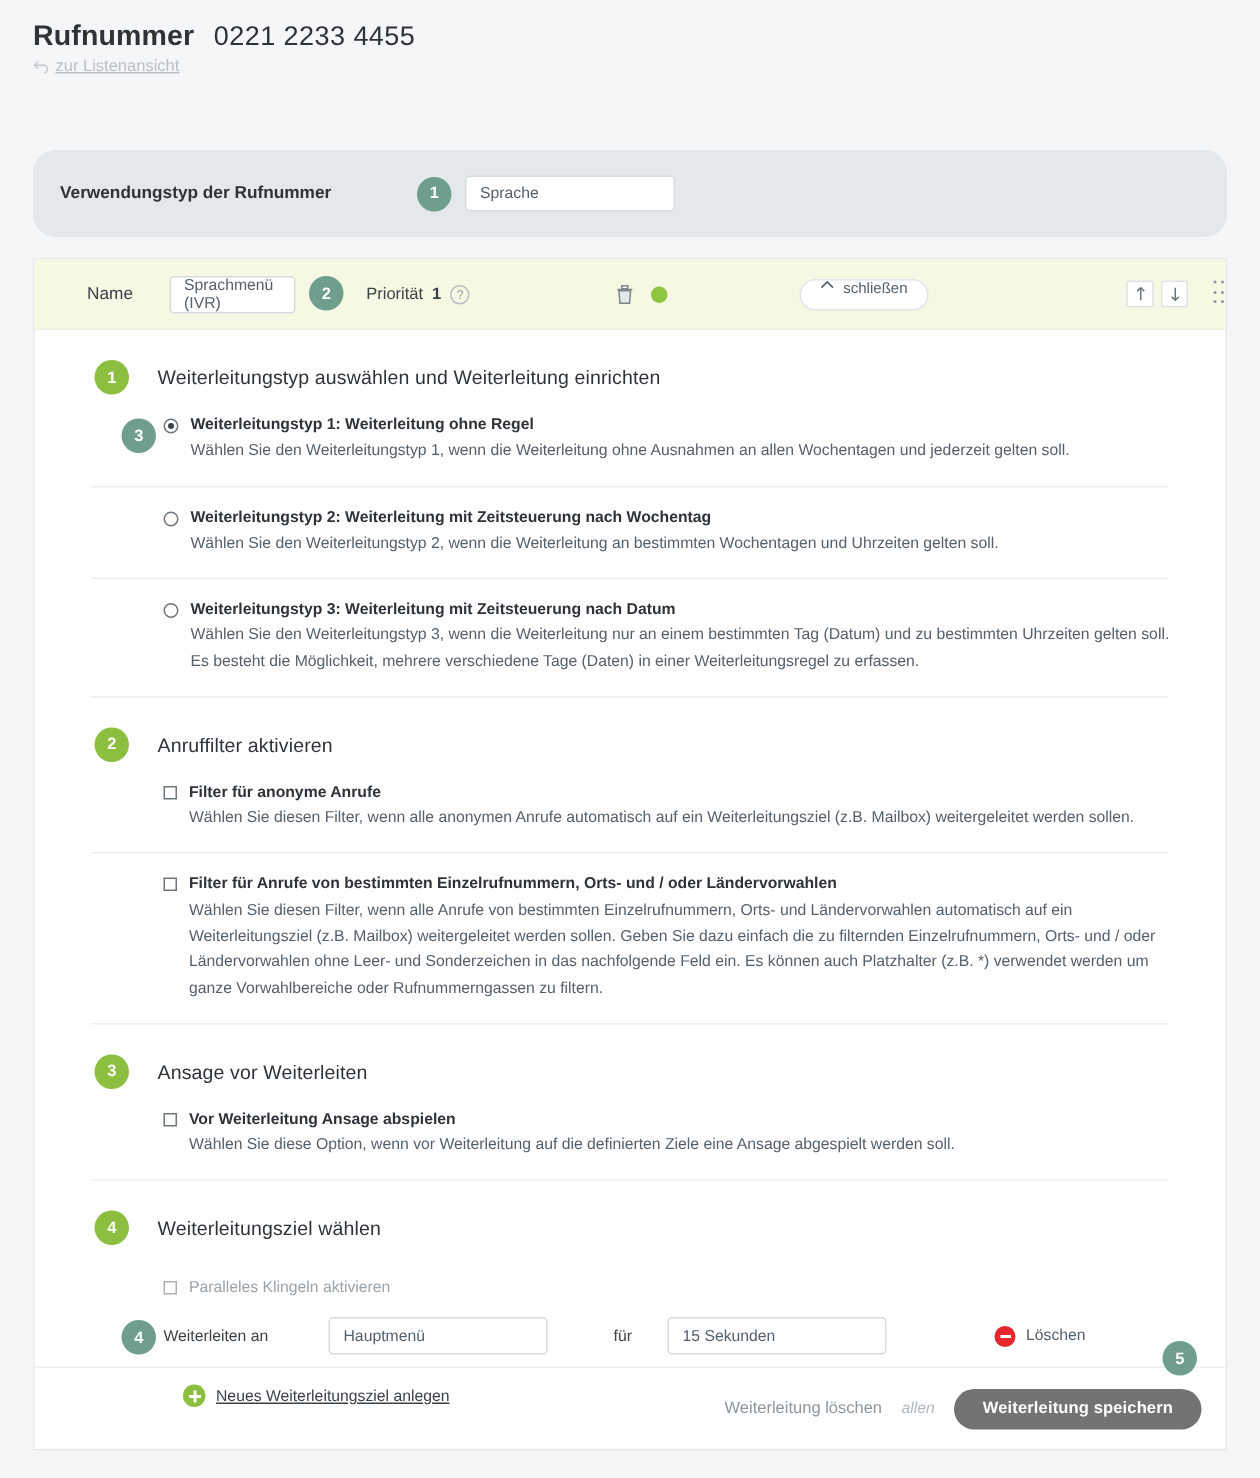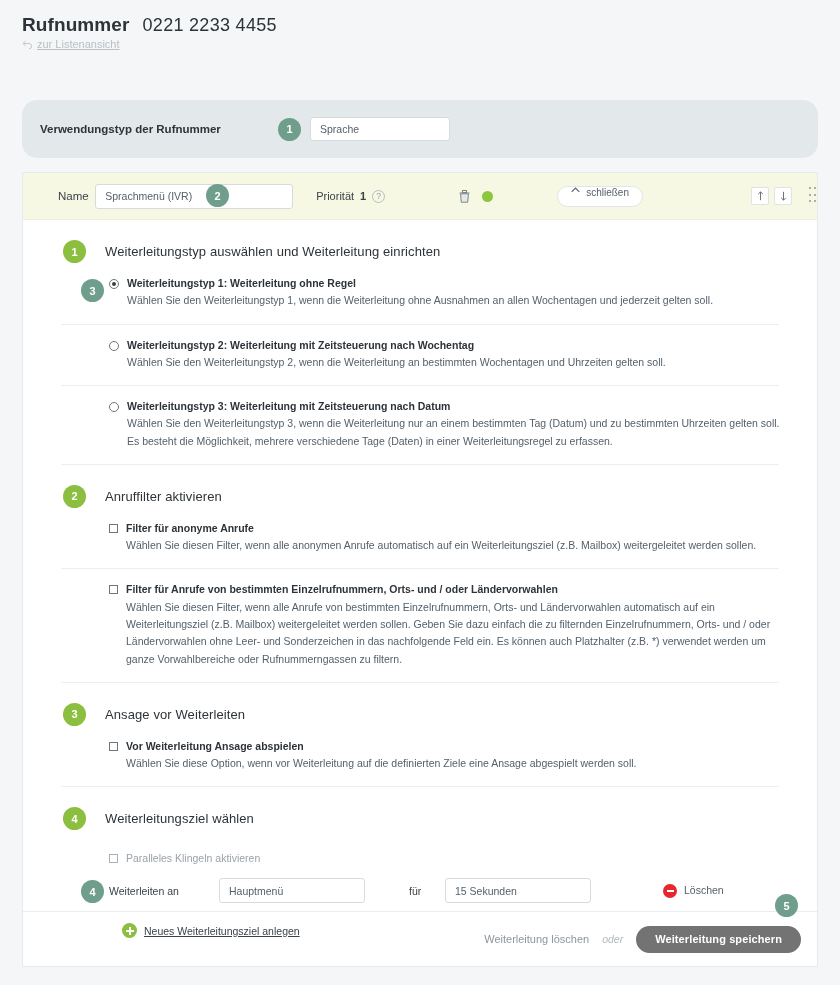--- a/index.html
+++ b/index.html
@@ -40,21 +40,21 @@
   }
   .usage-field { width: 140px; margin-left: 9px; }
 
   
   .rule-card {
     position: absolute; left: 22px; top: 172px; width: 796px; height: 795px;
     background: #ffffff; border: 1px solid #e7eaec;
   }
   .name-row {
     background: #f6f8e3; height: 47px; display: flex; align-items: center;
-    border-bottom: 1px solid #eff1e0; position: relative;
+    border-bottom: 1px solid #eff1e0; position: relative; gap: 24px;
   }
   .name-label { font-size: 11.5px; color: #3b4248; margin-left: 35px; width: 46px; }
   .name-field { width: 240px; height: 25px; background:#fff; }
   .badge-over-name { position: absolute; left: 183px; top: 11px; }
   .prio { margin-left: 23px; font-size: 11px; color: #3b4248; display: flex; align-items: center; gap: 6px; }
   .prio b { font-weight: bold; }
   .qmark {
     width: 13px; height: 13px; border-radius: 50%; border: 1px solid #b6bec3;
     font-size: 8.5px; color: #97a0a6; display: inline-flex; align-items: center; justify-content: center;
   }
@@ -339,19 +339,19 @@
       </div>
 
       <div class="add-row">
         <span class="plus-circle"></span>
         <span class="add-label">Neues Weiterleitungsziel anlegen</span>
       </div>
     </div>
 
     <div class="footer">
       <span class="del-text">Weiterleitung löschen</span>
-      <span class="oder">oder</span>
+      <span class="oder">allen</span>
       <button class="save-btn">Weiterleitung speichern</button>
       <span class="badge teal badge-5">5</span>
     </div>
 
   </div>
 </div>
 
 </body></html>

